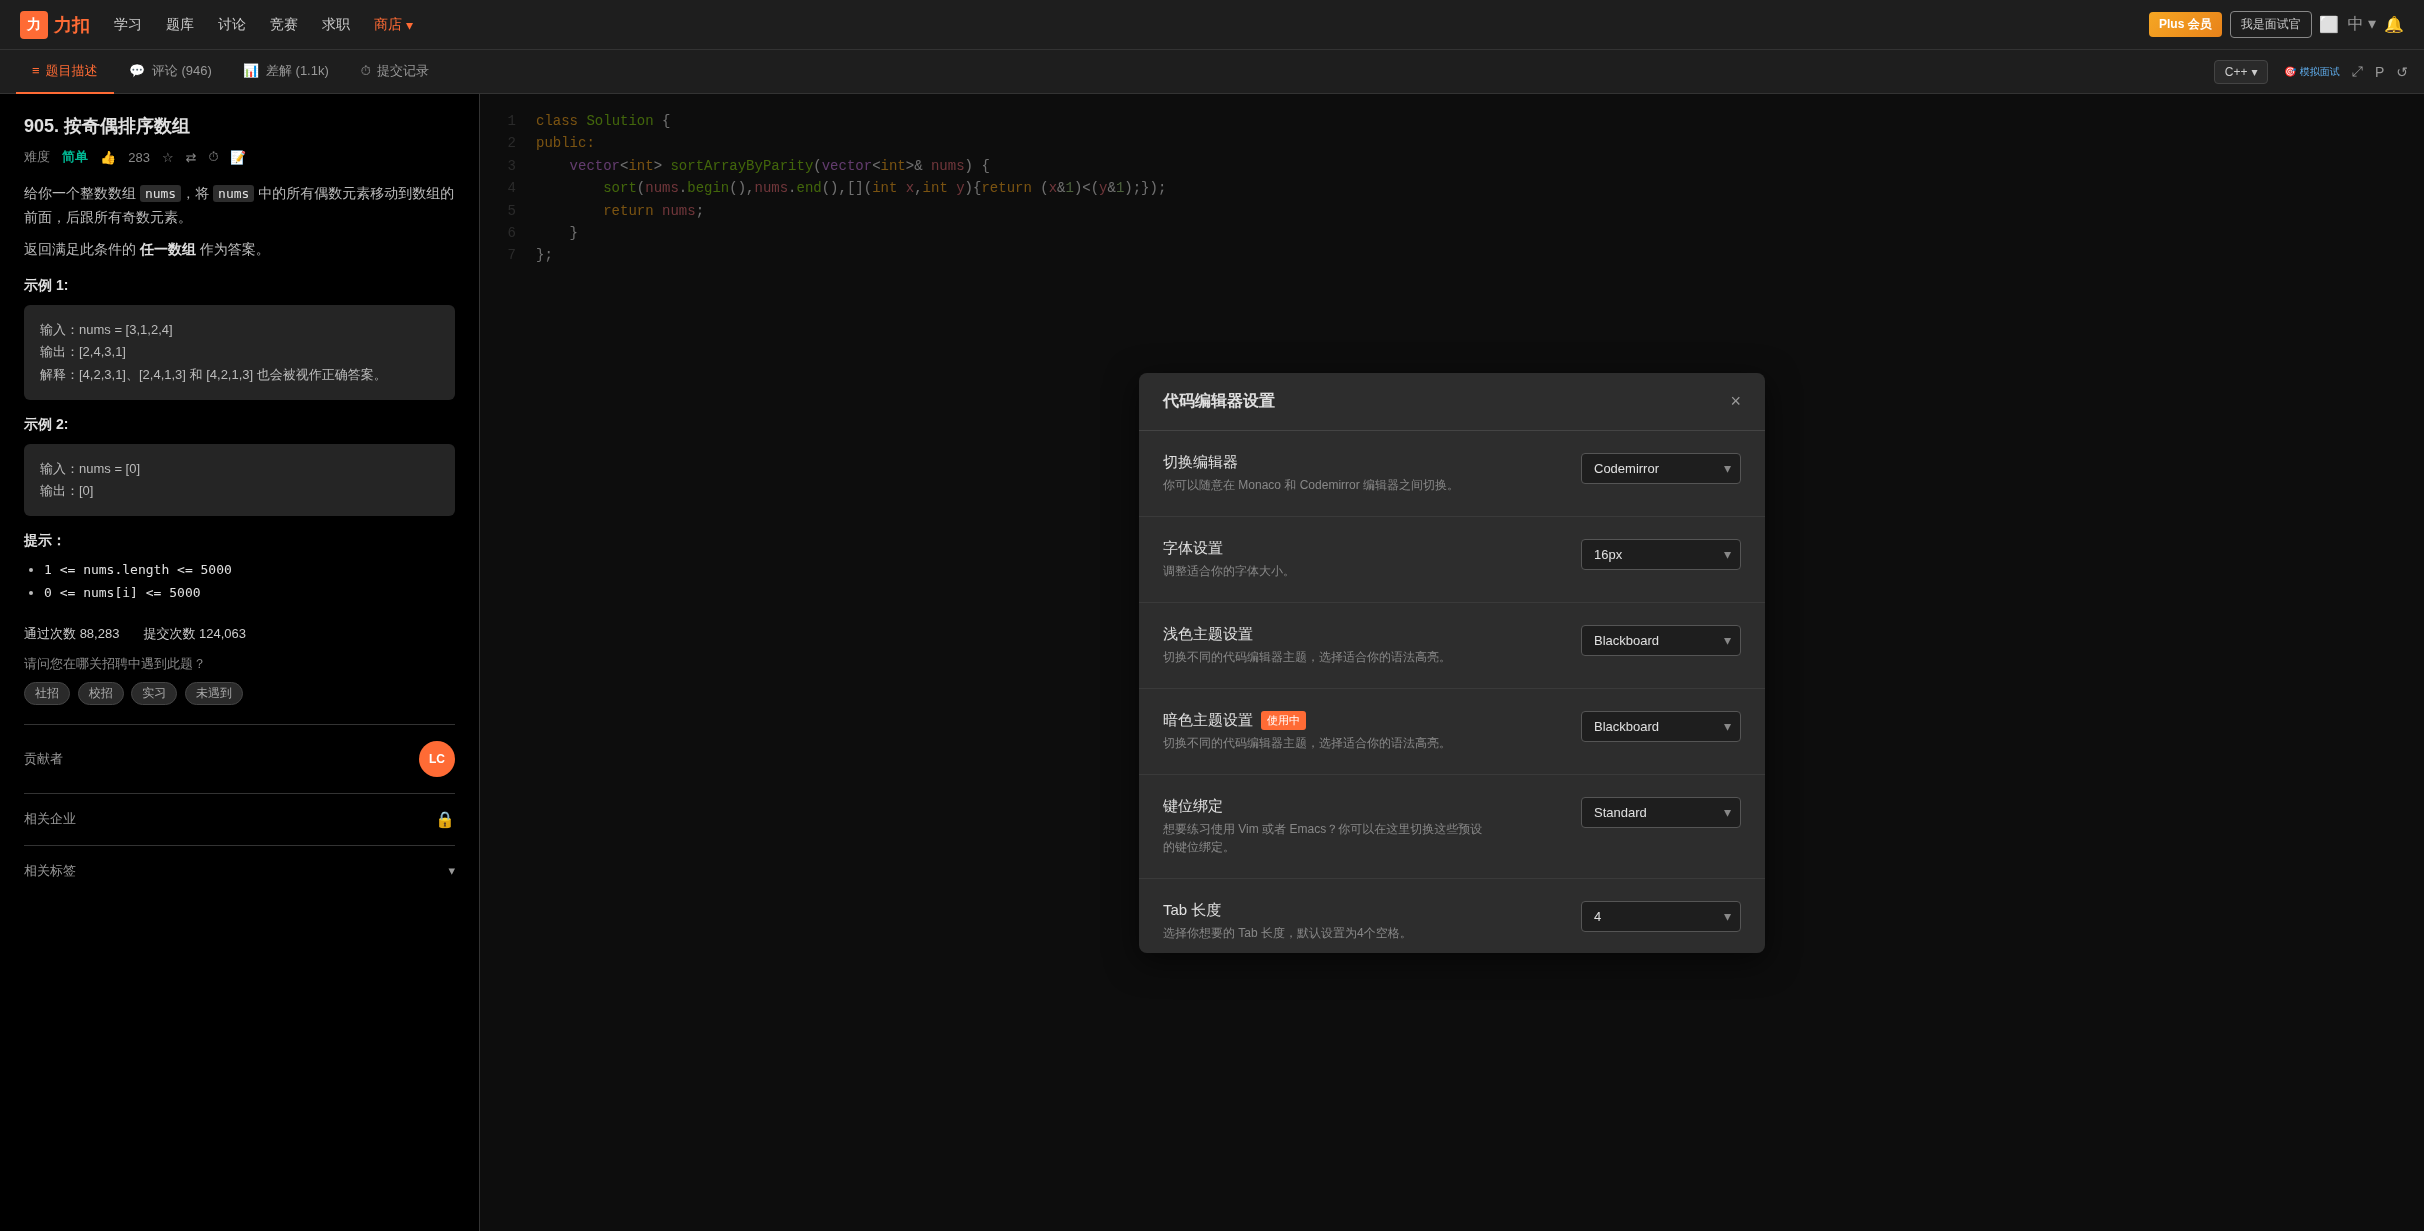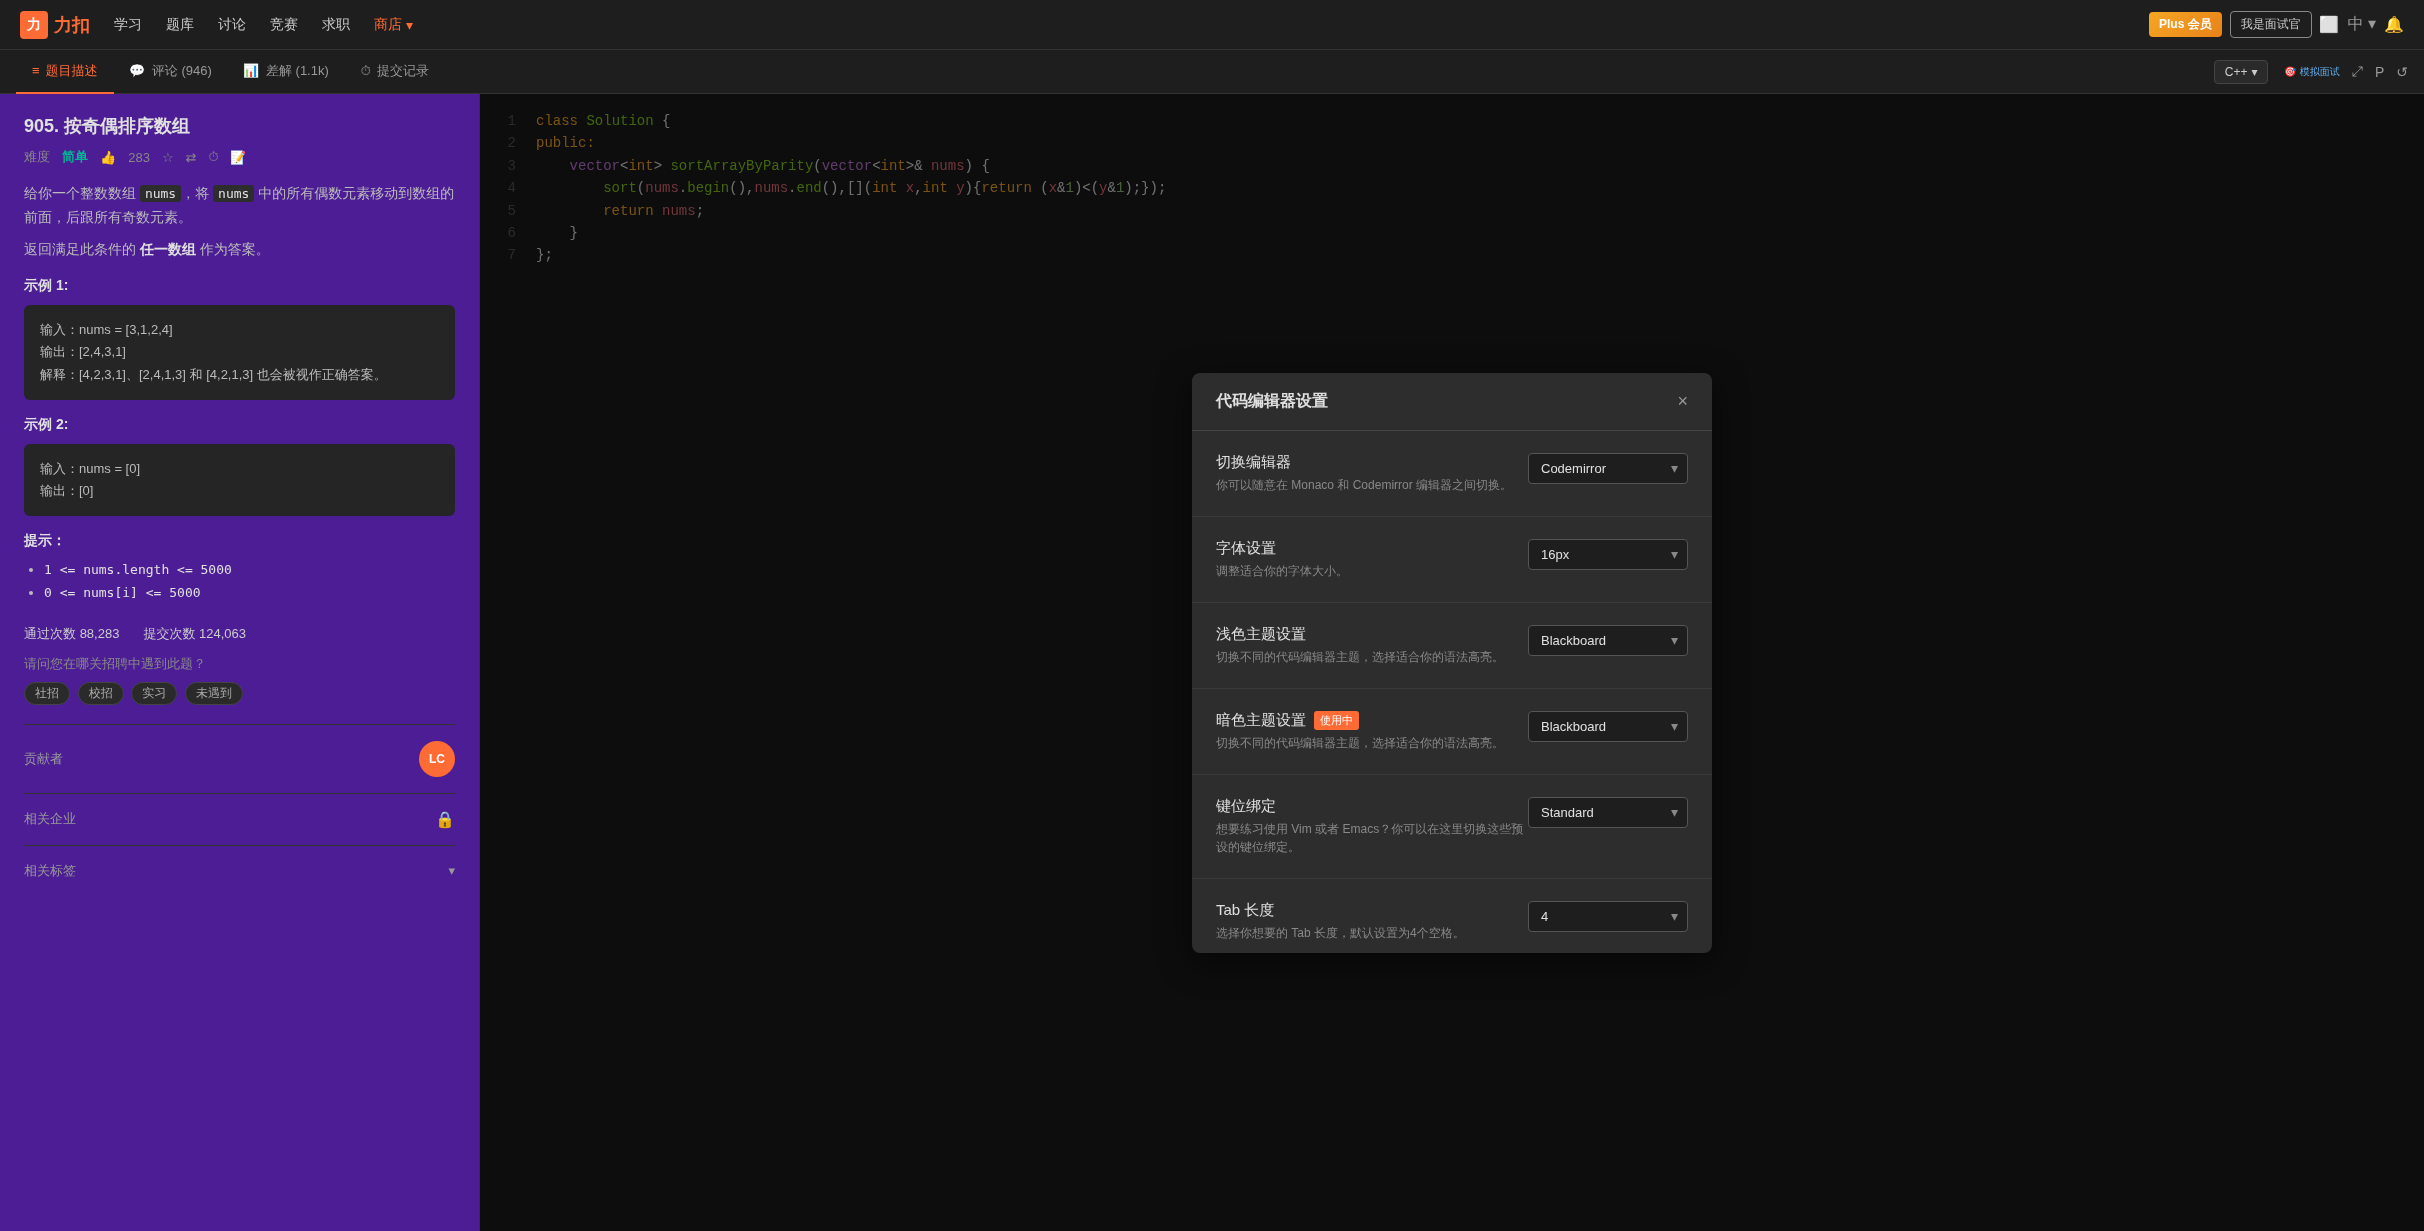--- a/index.html
+++ b/index.html
@@ -129,21 +129,21 @@
 
     
     .main-layout {
       display: flex;
       height: calc(1231px - 94px);
     }
 
     
     .left-panel {
       width: 480px;
-      background: #4c1d95;
+      background: #000000;
       border-right: 1px solid #333;
       overflow-y: auto;
       padding: 20px 24px;
       flex-shrink: 0;
     }
     .problem-title {
       font-size: 18px;
       color: #e0e0e0;
       font-weight: bold;
       margin-bottom: 10px;
@@ -305,21 +305,21 @@
       top: 0; left: 0; right: 0; bottom: 0;
       background: rgba(0,0,0,0.5);
       display: flex;
       align-items: center;
       justify-content: center;
       z-index: 100;
     }
     .modal {
       background: #2d2d2d;
       border-radius: 8px;
-      width: 520px;
+      width: 626px;
       max-height: 580px;
       overflow-y: auto;
       box-shadow: 0 8px 32px rgba(0,0,0,0.6);
     }
     .modal-header {
       display: flex;
       align-items: center;
       justify-content: space-between;
       padding: 18px 24px;
       border-bottom: 1px solid #444;

